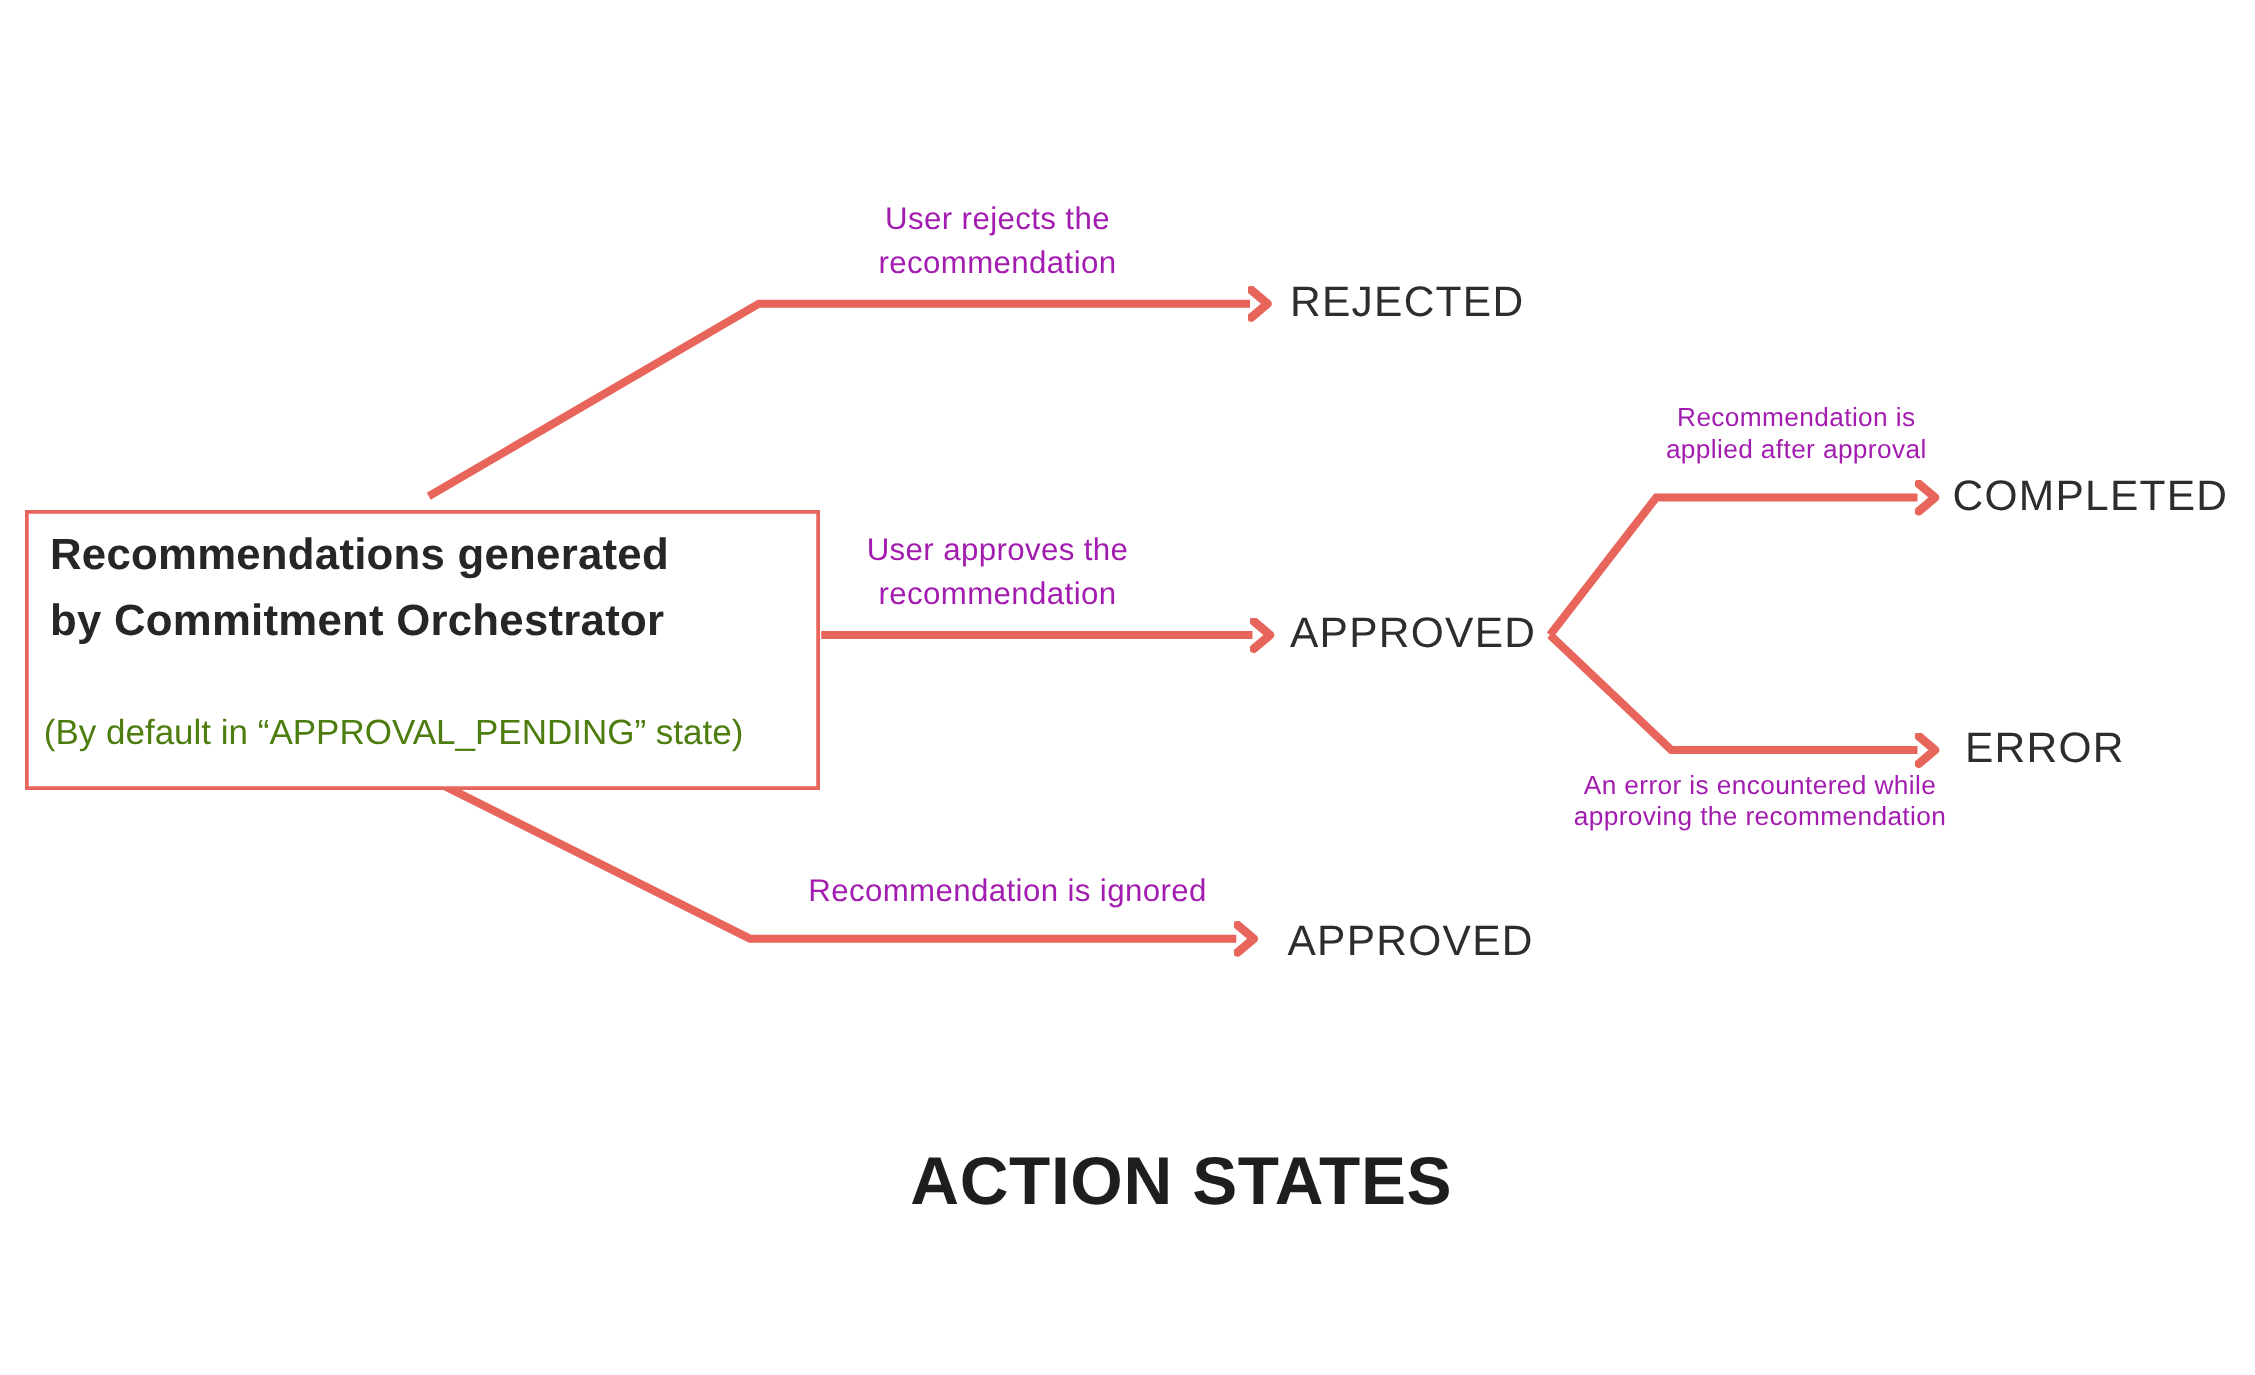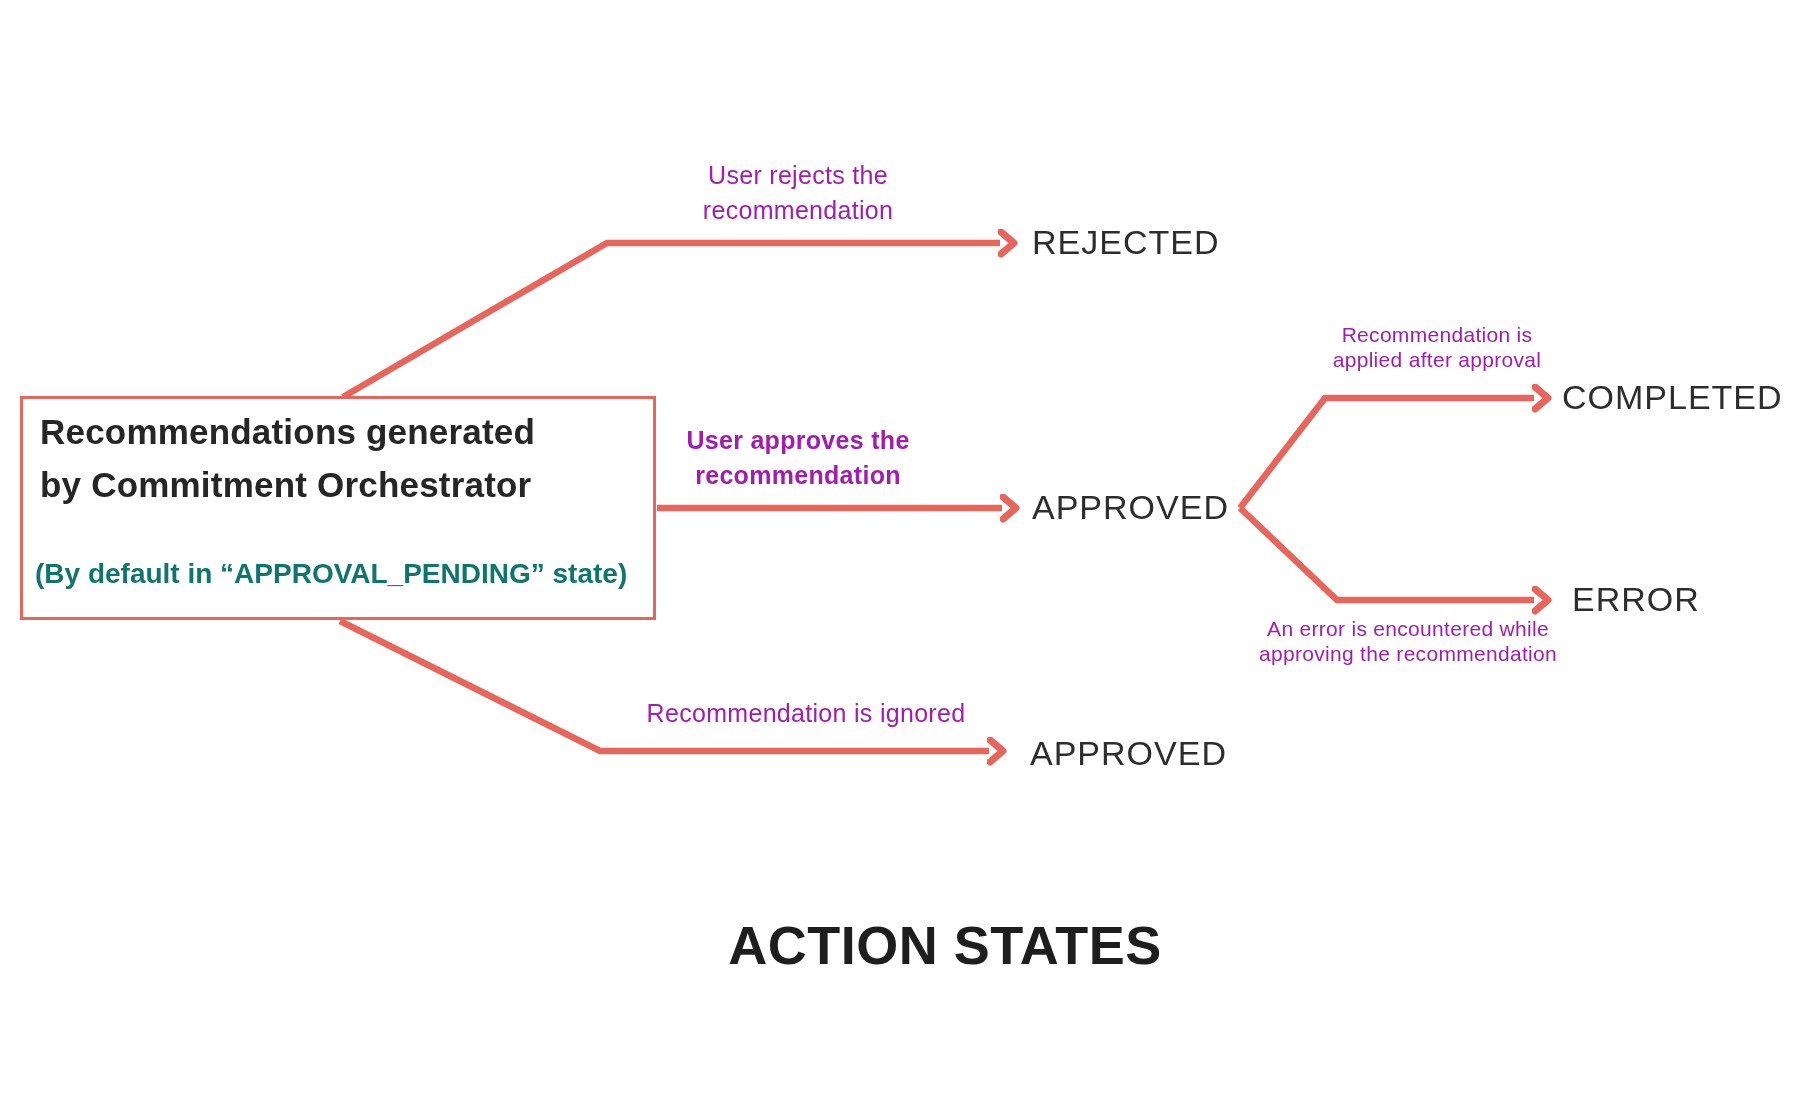--- a/index.html
+++ b/index.html
@@ -26,39 +26,38 @@
     text-align:center;
     transform:translateX(-50%);
     white-space:nowrap;
     letter-spacing:0.3px;
   }
   .xlabel.small{
     font-size:21px;
     line-height:25px;
   }
   .source-box{
-    left:20px;top:396px;
+    left:20px;top:408px;
     width:636px;height:224px;
     border:3px solid #E8655C;
     box-sizing:border-box;
     background:#ffffff;
   }
   .box-heading{
     position:absolute;left:17px;top:6px;
     font-size:35px;line-height:53px;
     font-weight:bold;color:#262626;
     letter-spacing:0.2px;
     white-space:nowrap;
   }
   .box-note{
     position:absolute;left:12px;top:155px;
     font-size:28px;line-height:40px;
-    color:#0f766e;
+    color:#4d7c0f;
     white-space:nowrap;
-    font-weight:bold;
   }
   .main-title{
     left:945px;top:945px;
     transform:translate(-50%,-50%);
     font-size:54px;font-weight:bold;
     letter-spacing:0.5px;
     color:#1e1e1e;
     white-space:nowrap;
   }
 </style>
@@ -86,21 +85,21 @@
       <div>by Commitment Orchestrator</div>
     </div>
     <div class="box-note">(By default in “APPROVAL_PENDING” state)</div>
   </div>
 
   <div class="abs xlabel" style="left:798px;top:158px;">
     <div>User rejects the</div>
     <div>recommendation</div>
   </div>
 
-  <div class="abs xlabel" style="left:798px;top:423px;font-weight:bold;">
+  <div class="abs xlabel" style="left:798px;top:423px;">
     <div>User approves the</div>
     <div>recommendation</div>
   </div>
 
   <div class="abs xlabel small" style="left:1437px;top:322px;">
     <div>Recommendation is</div>
     <div>applied after approval</div>
   </div>
 
   <div class="abs xlabel" style="left:806px;top:696px;">

